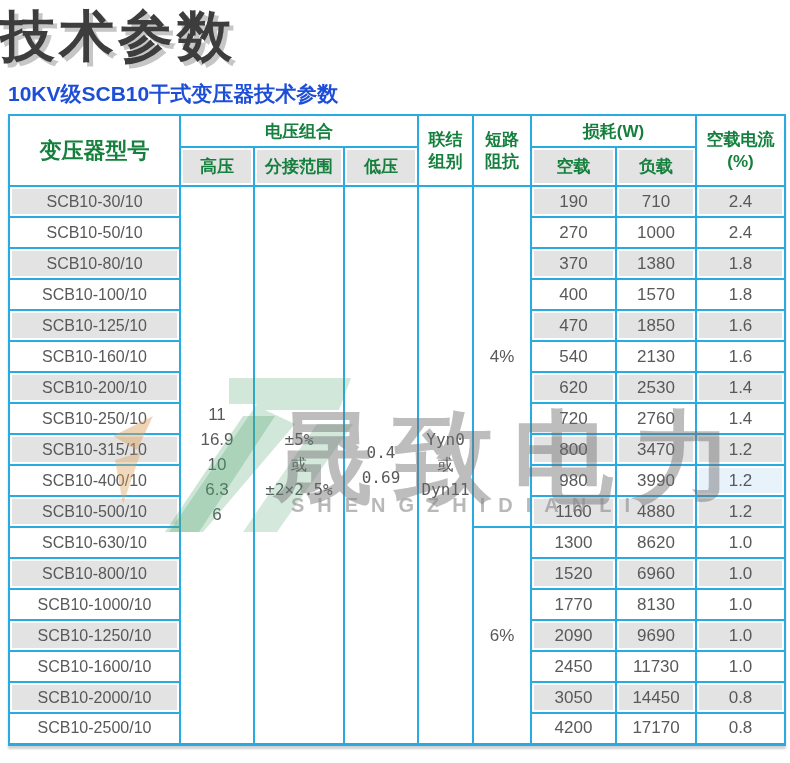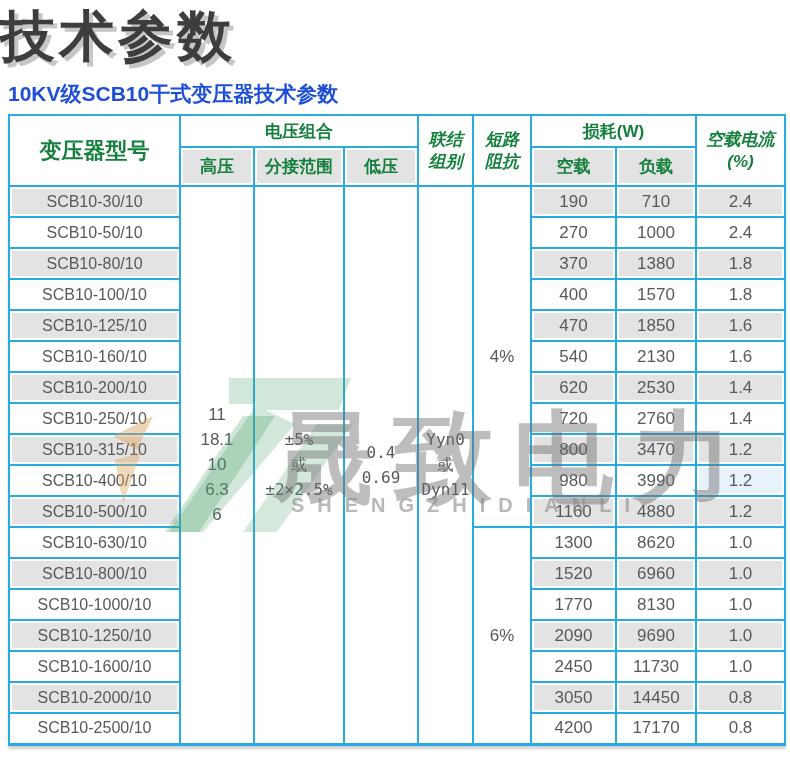--- a/index.html
+++ b/index.html
@@ -28,21 +28,21 @@
   }
   .spec th { font-size:17px; font-weight:bold; color:#15803d; background:#fff; }
   .spec thead tr:nth-child(1) { height:32px; }
   .spec thead tr:nth-child(2) { height:39px; }
   .spec tbody tr { height:31px;margin-top:8px; }
   .spec td { font-size:17px; color:#58595b; background:#fff; }
   td.model { font-size:16px; }
   .gray { background:#e3e3e3 !important; box-shadow:inset 0 0 0 2px #ffffff; }
   tbody tr:nth-child(odd) td.s { background:#e3e3e3; box-shadow:inset 0 0 0 2px #ffffff; }
   td.hl { background:#e7f2fb !important; box-shadow:inset 0 0 0 2px #ffffff; }
-  .pre { white-space:pre-line; line-height:1.25;font-style:italic; }
+  .pre { white-space:pre-line; line-height:1.25; }
   td.merged { background:#fff; white-space:pre-line; line-height:25px; font-size:17px; }
   td.mono { font-family:"DejaVu Sans Mono","Liberation Mono",monospace; font-size:16px; }
   
   .wm { position:absolute; left:13px; top:0; width:776px; height:630px; pointer-events:none; }
   .wm-cjk {
     position:absolute; left:252px; top:288px; font-size:100px; line-height:110px;
     font-weight:700; letter-spacing:20px; color:#6e6e6e; opacity:0.45; white-space:nowrap;
   }
   .wm-latin {
     position:absolute; left:270px; top:380px; font-size:20px; font-weight:bold;
@@ -86,21 +86,21 @@
         <th class="gray">分接范围</th>
         <th class="gray">低压</th>
         <th class="gray">空载</th>
         <th class="gray">负载</th>
       </tr>
     </thead>
     <tbody>
       <tr>
         <td class="model s">SCB10-30/10</td>
         <td rowspan="18" class="merged">11
-18.1
+16.9
 10
 6.3
 6</td>
         <td rowspan="18" class="merged mono">±5%
 或
 ±2×2.5%</td>
         <td rowspan="18" class="merged mono">0.4
 0.69</td>
         <td rowspan="18" class="merged mono">Yyn0
 或

